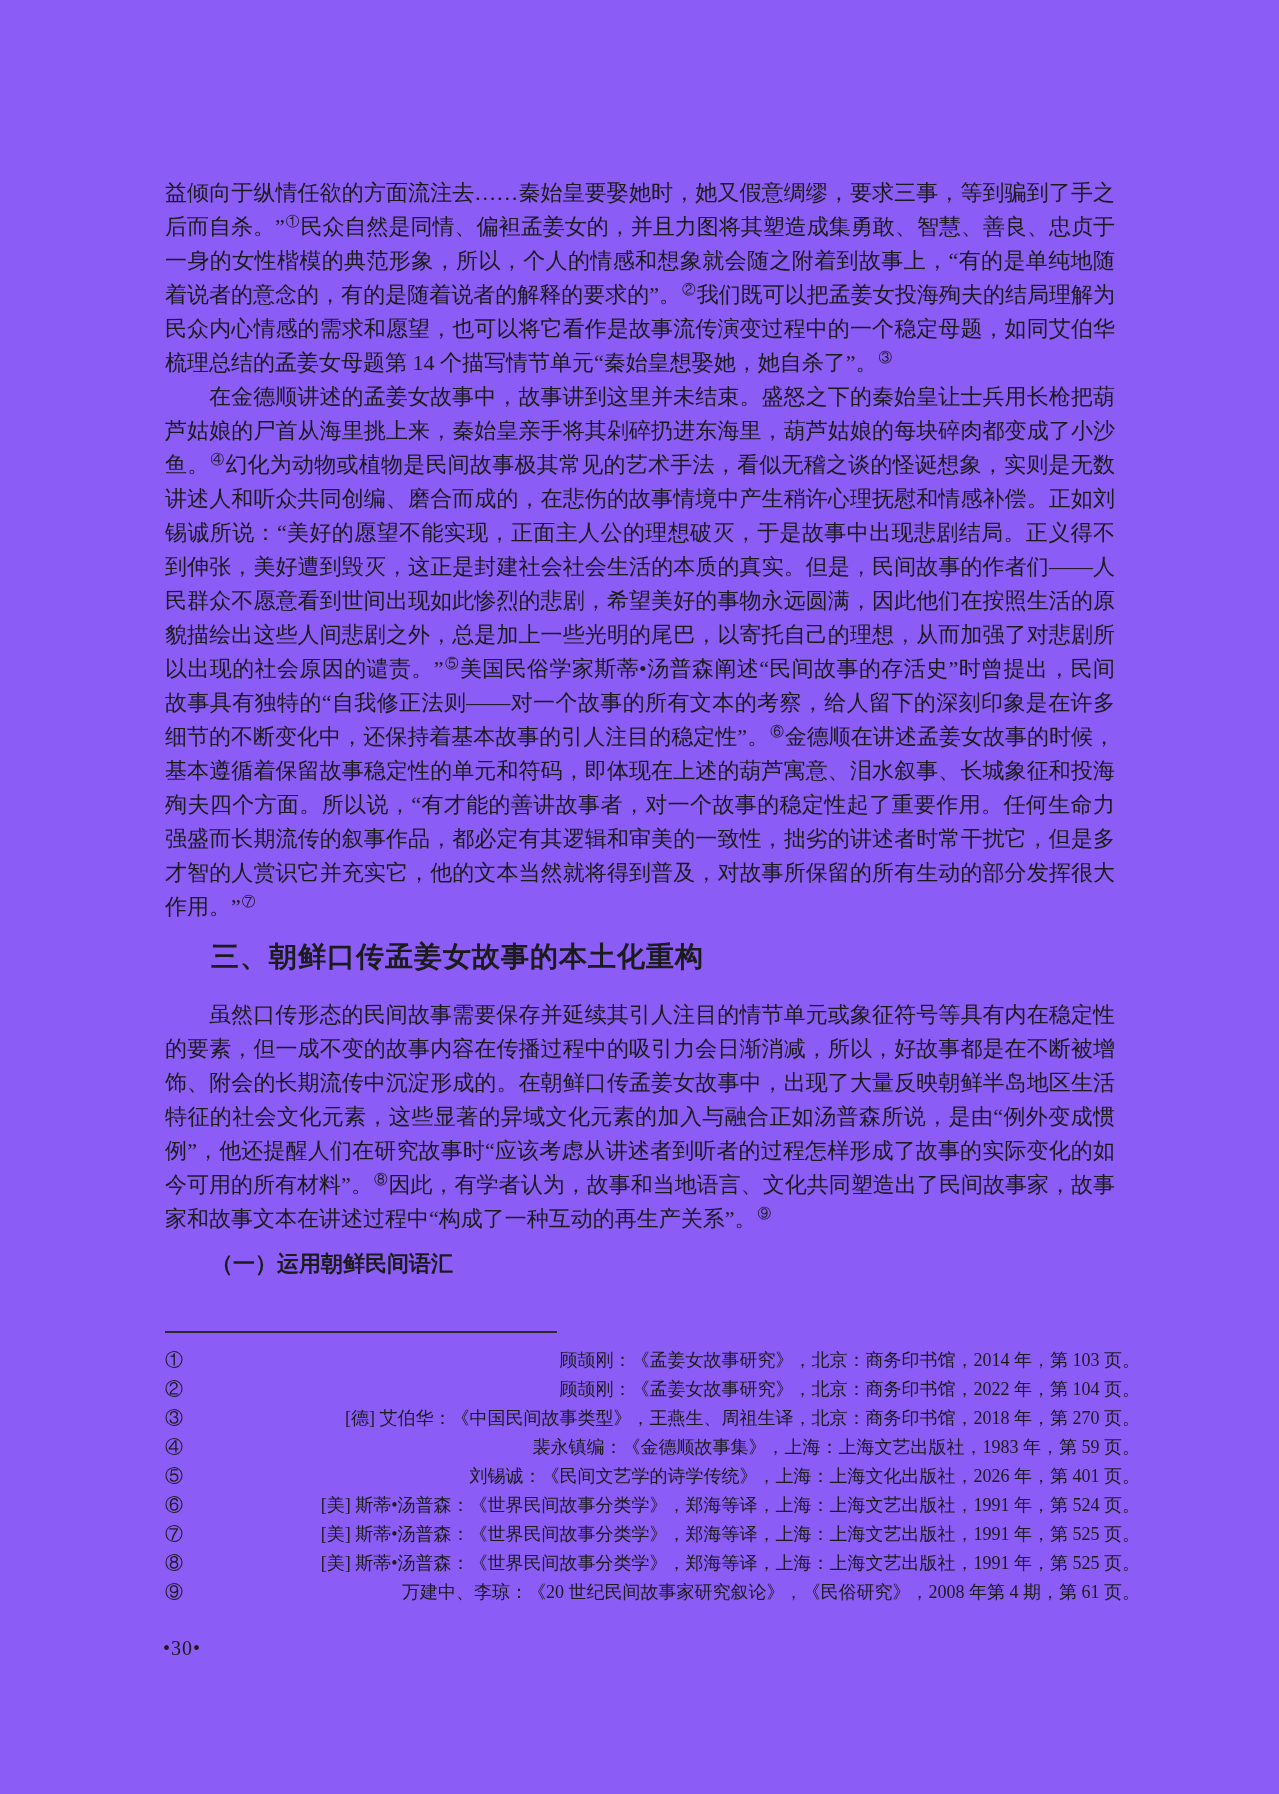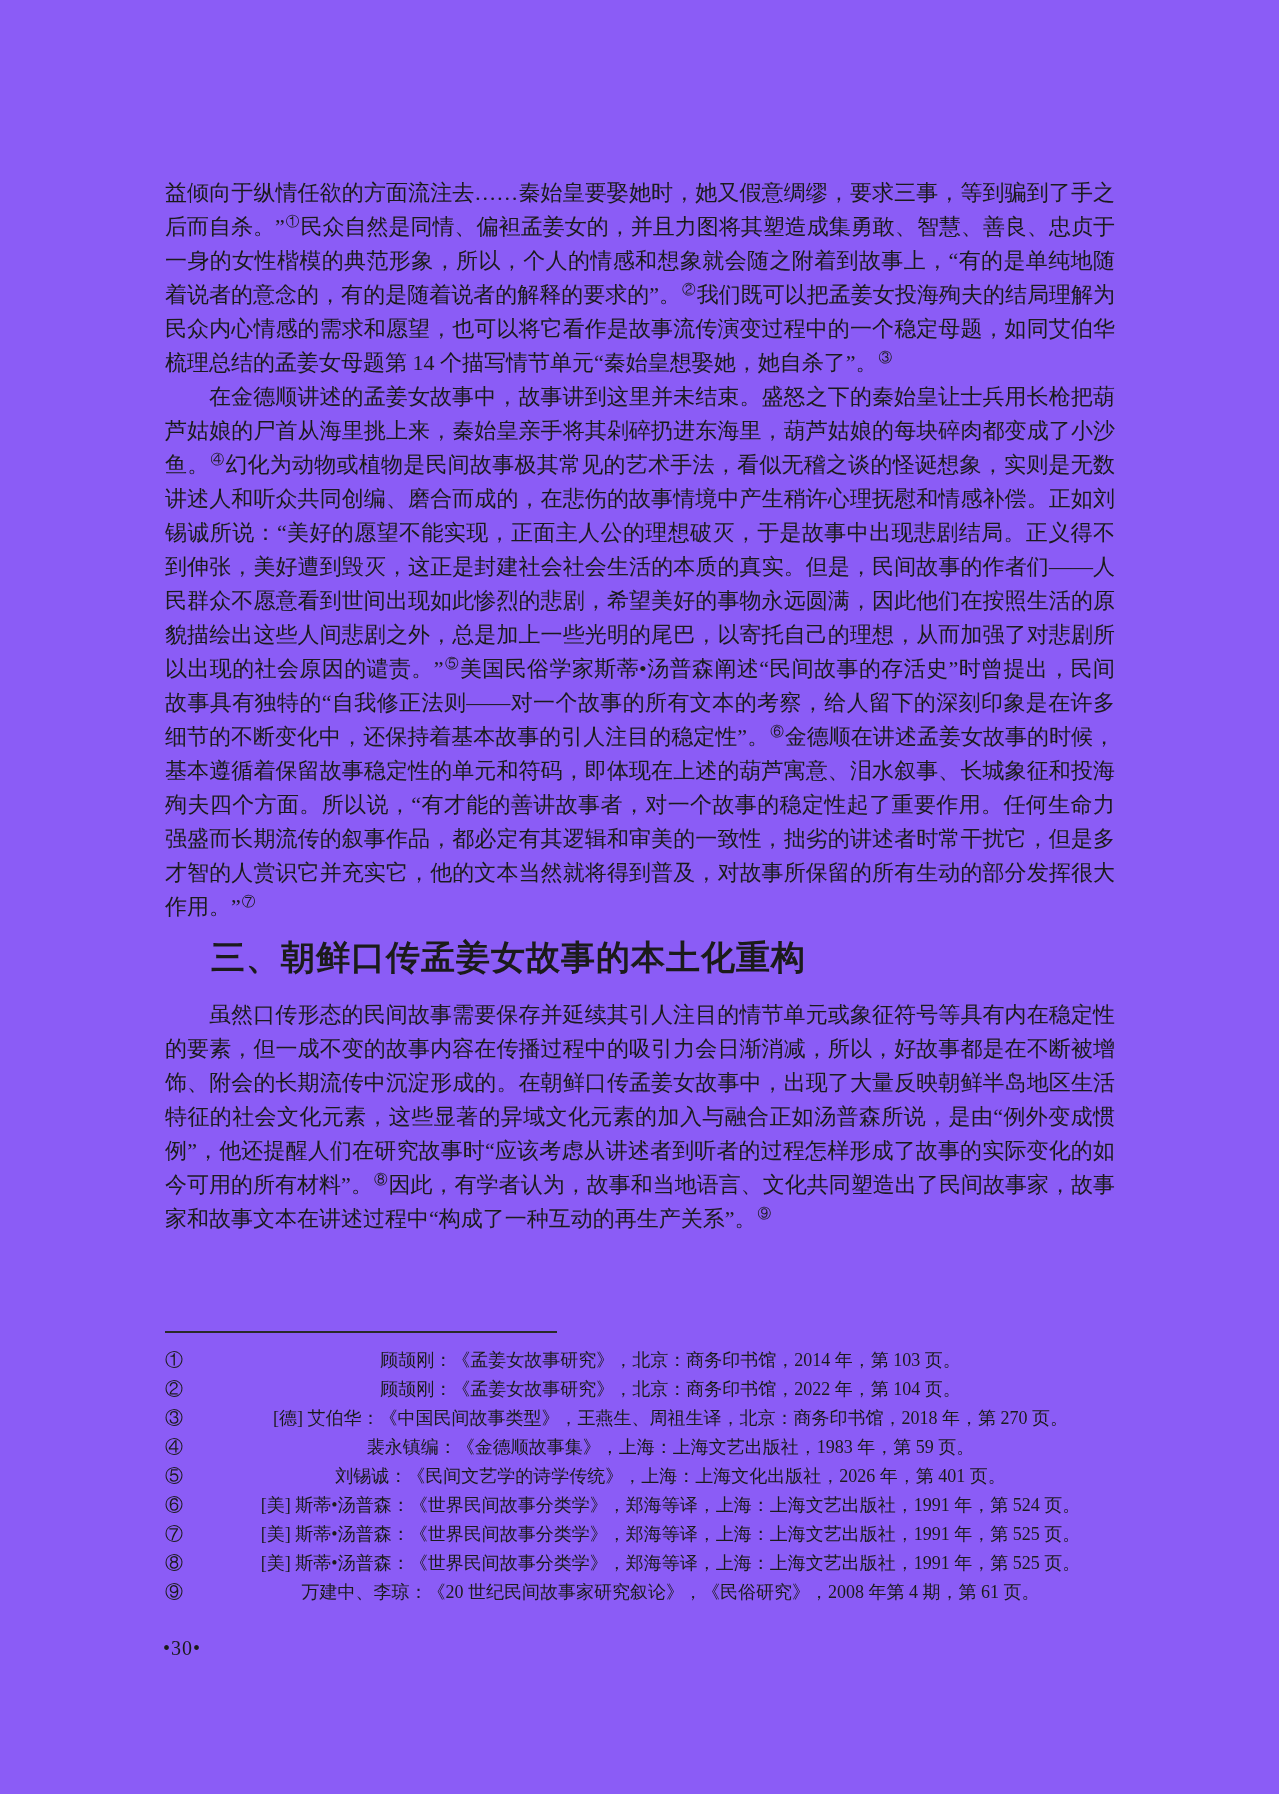--- a/index.html
+++ b/index.html
@@ -25,21 +25,21 @@
     line-height: 34px;
     text-align: justify;
     text-justify: inter-ideograph;
   }
   p.paragraph.indent { text-indent: 2em; }
   h2.heading {
     margin: 14px 0 22px 0;
     padding-left: 46px;
     font-family: "Liberation Sans", "DejaVu Sans", sans-serif;
     font-weight: bold;
-    font-size: 34px;
+    font-size: 28px;
     line-height: 38px;
     letter-spacing: 1px;
   }
   h3.subheading {
     margin: 12px 0 14px 0;
     padding-left: 46px;
     font-size: 22px;
     line-height: 32px;
     font-weight: 600;
   }
@@ -66,38 +66,39 @@
   }
   .fn-item {
     display: flex;
     align-items: baseline;
     gap: 18px;
     font-size: 18px;
     line-height: 29px;
     margin: 0;
   }
   .fn-marker { flex: 0 0 auto; }
-  .fn-text { flex: 1 1 auto; text-align: center; }
+  .fn-text { flex: 1 1 auto; text-align: right; }
   .page-num {
     position: absolute;
     left: 163px;
     top: 1637px;
     font-size: 20px;
     letter-spacing: 1px;
   }
 </style>
 </head>
 <body>
 
 <div class="page">
   <article class="body-text" id="article">
       <p class="paragraph">益倾向于纵情任欲的方面流注去……秦始皇要娶她时，她又假意绸缪，要求三事，等到骗到了手之后而自杀。”<sup class="fn-ref">①</sup>民众自然是同情、偏袒孟姜女的，并且力图将其塑造成集勇敢、智慧、善良、忠贞于一身的女性楷模的典范形象，所以，个人的情感和想象就会随之附着到故事上，“有的是单纯地随着说者的意念的，有的是随着说者的解释的要求的”。<sup class="fn-ref">②</sup>我们既可以把孟姜女投海殉夫的结局理解为民众内心情感的需求和愿望，也可以将它看作是故事流传演变过程中的一个稳定母题，如同艾伯华梳理总结的孟姜女母题第 14 个描写情节单元“秦始皇想娶她，她自杀了”。<sup class="fn-ref">③</sup></p>
       <p class="paragraph indent">在金德顺讲述的孟姜女故事中，故事讲到这里并未结束。盛怒之下的秦始皇让士兵用长枪把葫芦姑娘的尸首从海里挑上来，秦始皇亲手将其剁碎扔进东海里，葫芦姑娘的每块碎肉都变成了小沙鱼。<sup class="fn-ref">④</sup>幻化为动物或植物是民间故事极其常见的艺术手法，看似无稽之谈的怪诞想象，实则是无数讲述人和听众共同创编、磨合而成的，在悲伤的故事情境中产生稍许心理抚慰和情感补偿。正如刘锡诚所说：“美好的愿望不能实现，正面主人公的理想破灭，于是故事中出现悲剧结局。正义得不到伸张，美好遭到毁灭，这正是封建社会社会生活的本质的真实。但是，民间故事的作者们——人民群众不愿意看到世间出现如此惨烈的悲剧，希望美好的事物永远圆满，因此他们在按照生活的原貌描绘出这些人间悲剧之外，总是加上一些光明的尾巴，以寄托自己的理想，从而加强了对悲剧所以出现的社会原因的谴责。”<sup class="fn-ref">⑤</sup>美国民俗学家斯蒂•汤普森阐述“民间故事的存活史”时曾提出，民间故事具有独特的“自我修正法则——对一个故事的所有文本的考察，给人留下的深刻印象是在许多细节的不断变化中，还保持着基本故事的引人注目的稳定性”。<sup class="fn-ref">⑥</sup>金德顺在讲述孟姜女故事的时候，基本遵循着保留故事稳定性的单元和符码，即体现在上述的葫芦寓意、泪水叙事、长城象征和投海殉夫四个方面。所以说，“有才能的善讲故事者，对一个故事的稳定性起了重要作用。任何生命力强盛而长期流传的叙事作品，都必定有其逻辑和审美的一致性，拙劣的讲述者时常干扰它，但是多才智的人赏识它并充实它，他的文本当然就将得到普及，对故事所保留的所有生动的部分发挥很大作用。”<sup class="fn-ref">⑦</sup></p>
       <h2 class="heading">三、朝鲜口传孟姜女故事的本土化重构</h2>
       <p class="paragraph indent">虽然口传形态的民间故事需要保存并延续其引人注目的情节单元或象征符号等具有内在稳定性的要素，但一成不变的故事内容在传播过程中的吸引力会日渐消减，所以，好故事都是在不断被增饰、附会的长期流传中沉淀形成的。在朝鲜口传孟姜女故事中，出现了大量反映朝鲜半岛地区生活特征的社会文化元素，这些显著的异域文化元素的加入与融合正如汤普森所说，是由“例外变成惯例”，他还提醒人们在研究故事时“应该考虑从讲述者到听者的过程怎样形成了故事的实际变化的如今可用的所有材料”。<sup class="fn-ref">⑧</sup>因此，有学者认为，故事和当地语言、文化共同塑造出了民间故事家，故事家和故事文本在讲述过程中“构成了一种互动的再生产关系”。<sup class="fn-ref">⑨</sup></p>
+      <h3 class="subheading">（一）运用朝鲜民间语汇</h3>
     </article>
   <hr class="fn-sep">
   <section class="footnotes" id="footnotes">
       <div class="fn-item">
         <span class="fn-marker">①</span>
         <span class="fn-text">顾颉刚：《孟姜女故事研究》，北京：商务印书馆，2014 年，第 103 页。</span>
       </div>
       <div class="fn-item">
         <span class="fn-marker">②</span>
         <span class="fn-text">顾颉刚：《孟姜女故事研究》，北京：商务印书馆，2022 年，第 104 页。</span>

